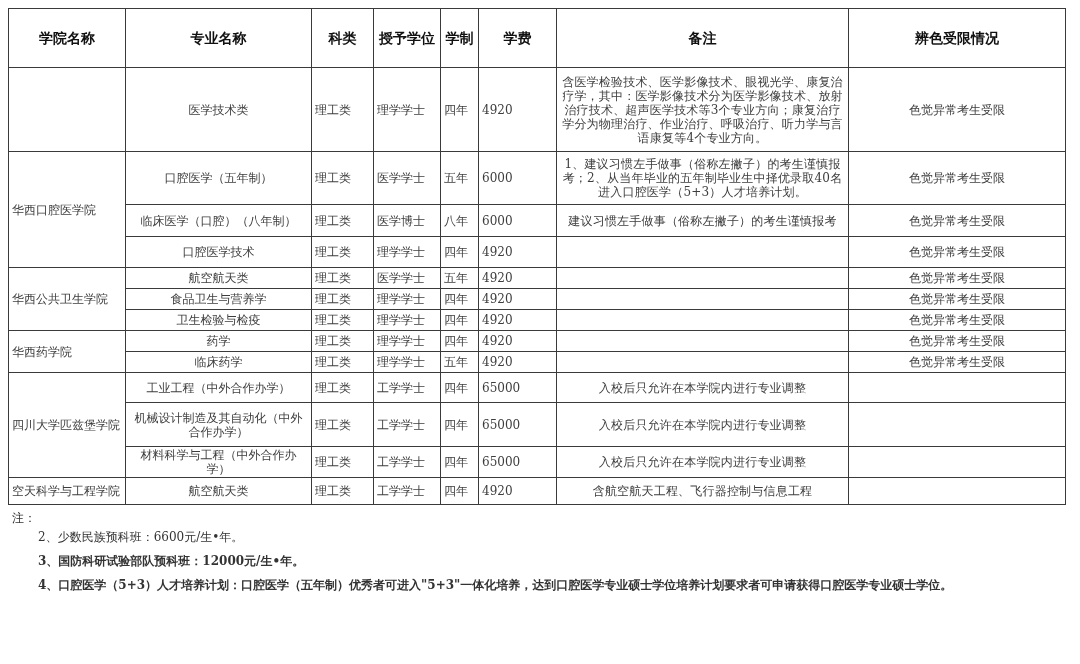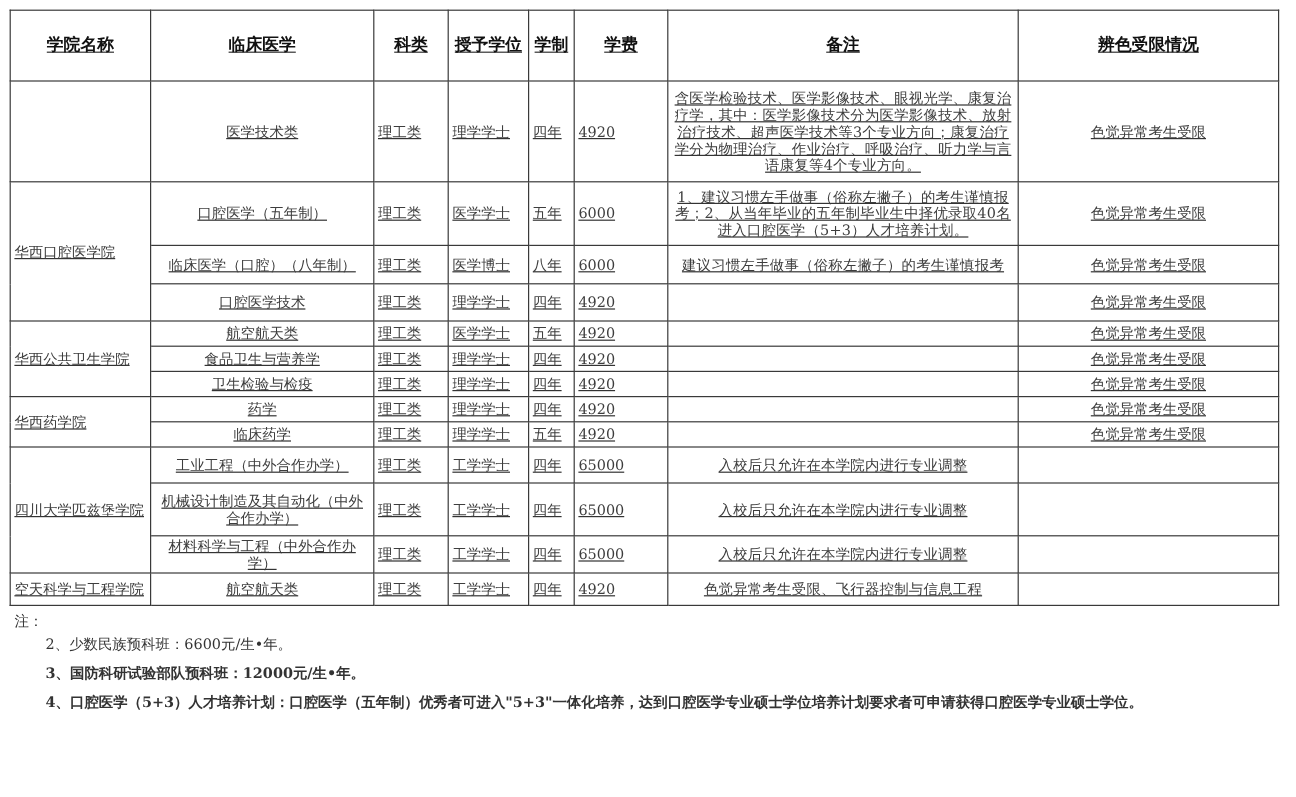--- a/index.html
+++ b/index.html
@@ -1,18 +1,18 @@
 <!DOCTYPE html>
 <html><head>
   <meta charset="utf-8">
   <style>
     html, body { margin: 0; padding: 0; background: #ffffff; }
     body { width: 1080px; height: 664px; position: relative; overflow: hidden;
            font-family: "DejaVu Serif", "Liberation Serif", serif; color: #333333; }
-    #doc { position: absolute; left: 8px; top: 8px; text-decoration: underline; }
+    #doc { position: absolute; left: 8px; top: 8px; }
     table.admissions { border-collapse: collapse; table-layout: fixed; width: 1057px; }
     table.admissions td, table.admissions th {
       border: 1.5px solid #3a3a3a; padding: 0 3px; font-size: 12px; line-height: 14px;
       color: #3d3d3d; font-weight: normal; overflow: hidden;
     }
     table.admissions th { font-family: "DejaVu Sans", "Liberation Sans", sans-serif;
       font-weight: bold; font-size: 14px; color: #111111; height: 58px; text-align: center; }
     td.c { text-align: left; }
     td.l { text-align: center; }
     td.remark { font-size: 11.5px; line-height: 13.5px; letter-spacing: 0.2px; }
@@ -34,21 +34,21 @@
         <col style="width:62px">
         <col style="width:67px">
       <col style="width:38px">
         <col style="width:78px">
         <col style="width:292px">
         <col style="width:217px">
     </colgroup>
     <thead>
       <tr>
         <th>学院名称</th>
-        <th>临床医学</th>
+        <th>专业名称</th>
         <th>科类</th>
         <th>授予学位</th>
         <th>学制</th>
         <th>学费</th>
         <th>备注</th>
         <th>辨色受限情况</th>
       </tr>
     </thead>
     <tbody>
 
@@ -170,21 +170,21 @@
         <td class="l"></td>
       </tr>
 
       <tr style="height:27px">
         <td class="c">空天科学与工程学院</td>
         <td class="l">航空航天类</td>
         <td class="c">理工类</td>
         <td class="c">工学学士</td>
         <td class="c">四年</td>
         <td class="c">4920</td>
-        <td class="l remark">色觉异常考生受限、飞行器控制与信息工程</td>
+        <td class="l remark">含航空航天工程、飞行器控制与信息工程</td>
         <td class="l"></td>
       </tr>
     </tbody>
   </table>
 </div>
 
 <div class="notes">
   <div class="note-head">注：</div>
   <div class="note">2、少数民族预科班：6600元/生•年。</div>
   <div class="note sp">3、国防科研试验部队预科班：12000元/生•年。</div>

